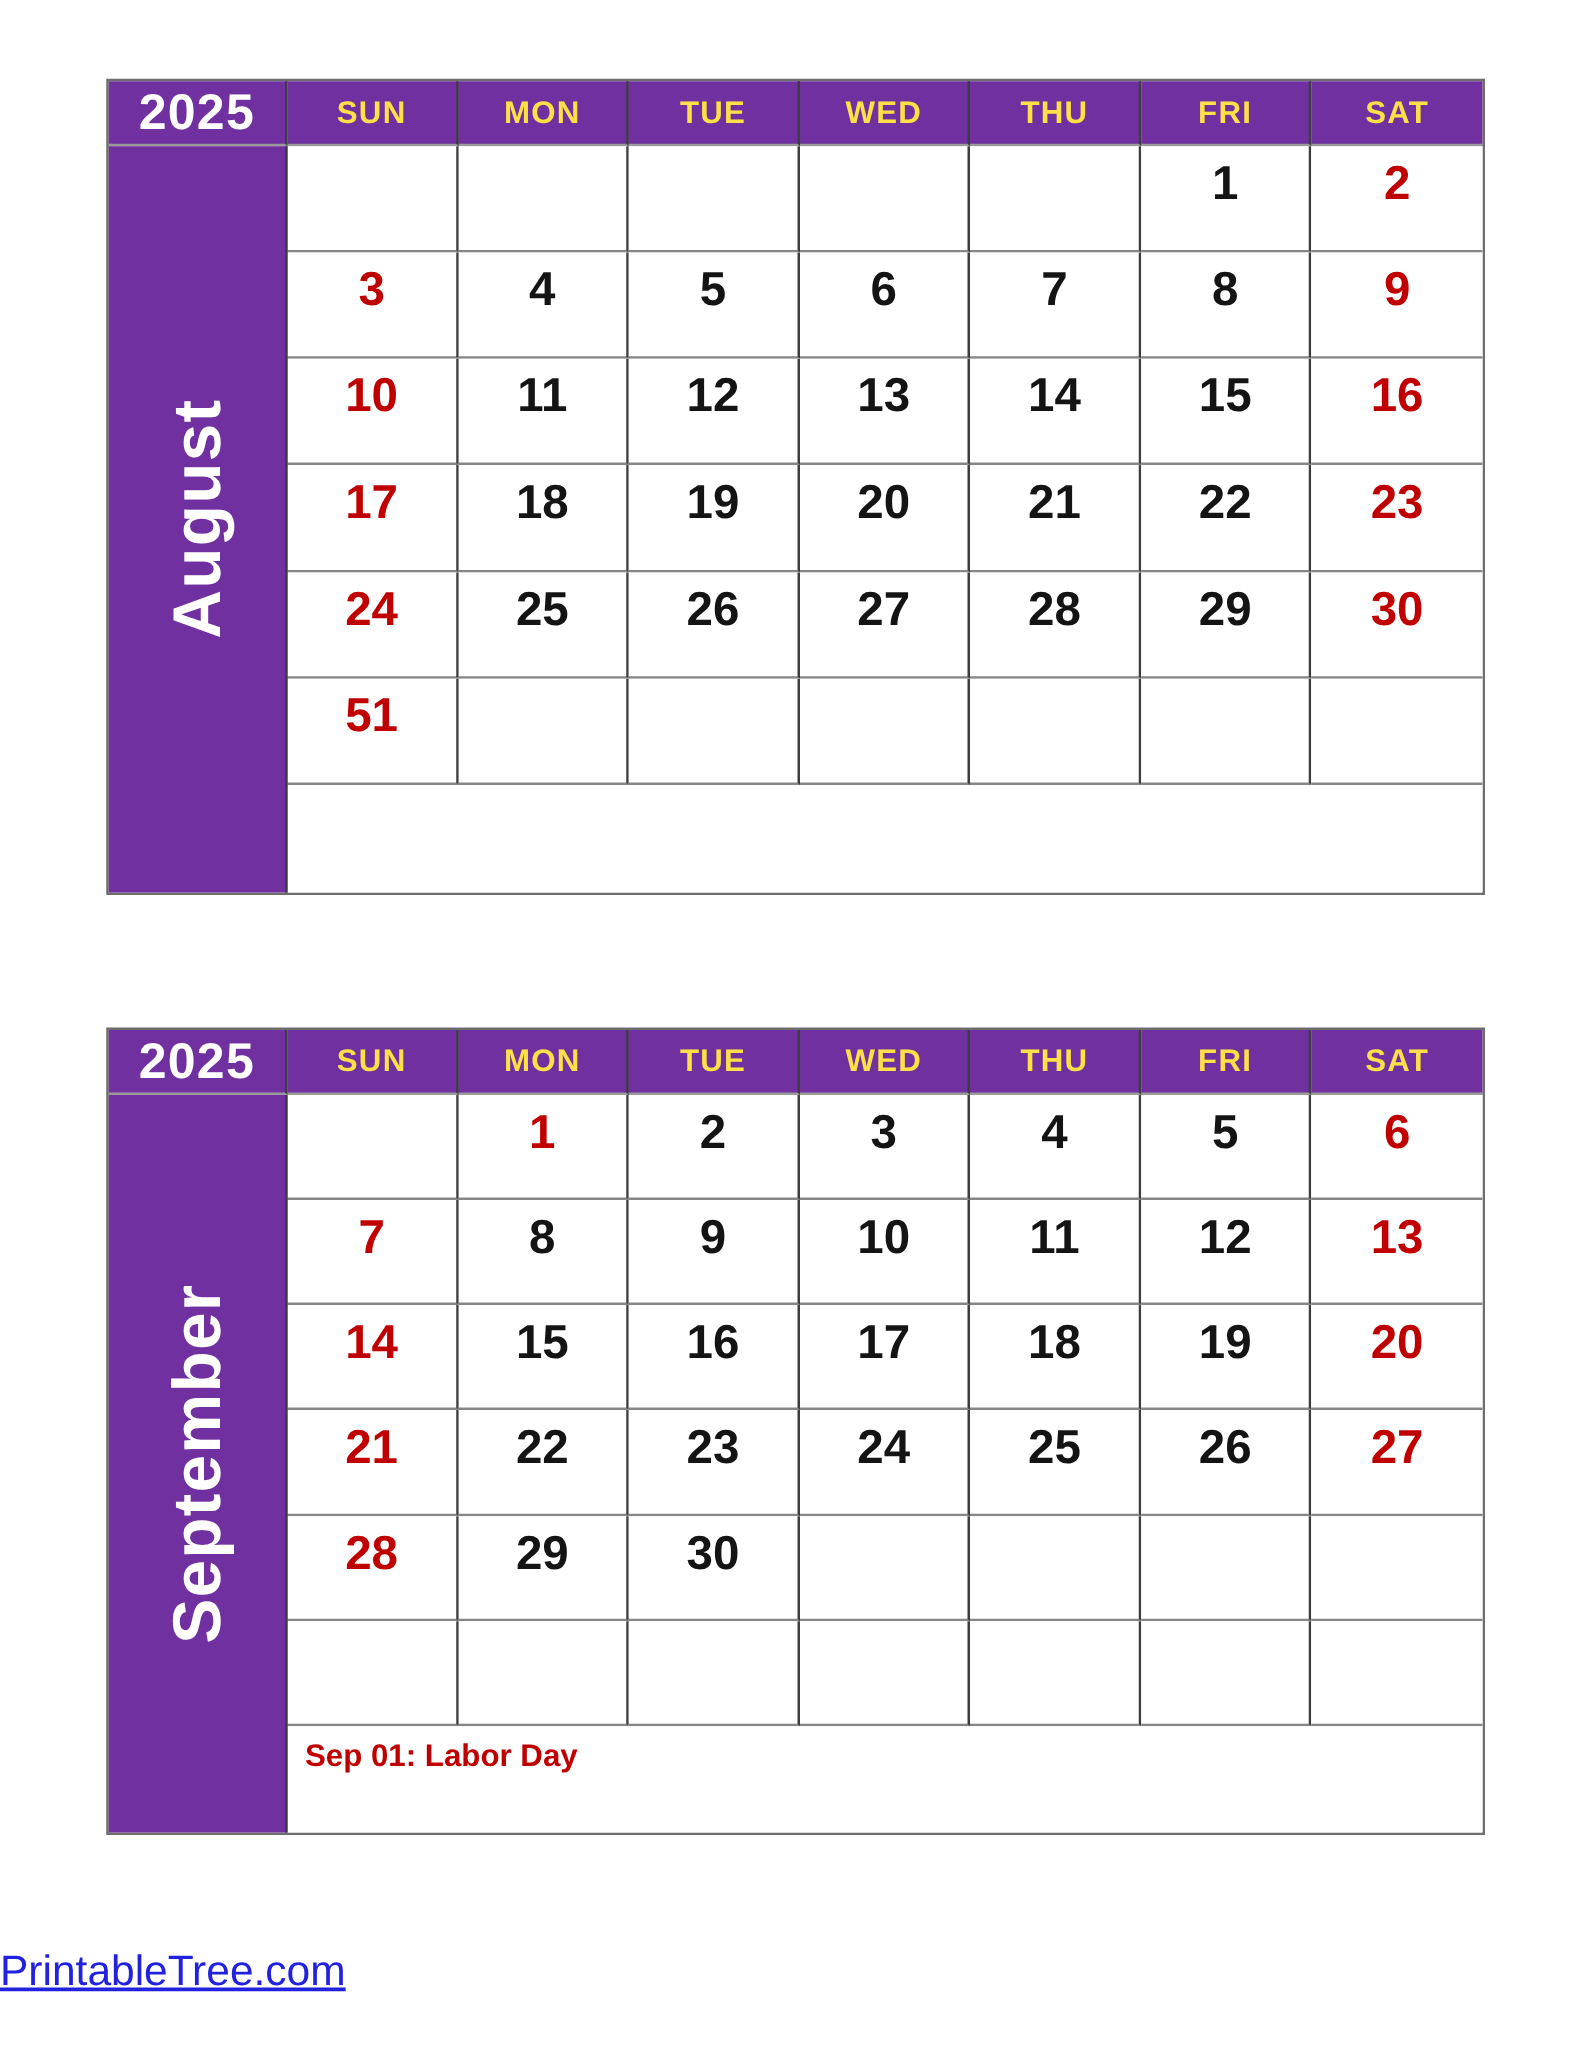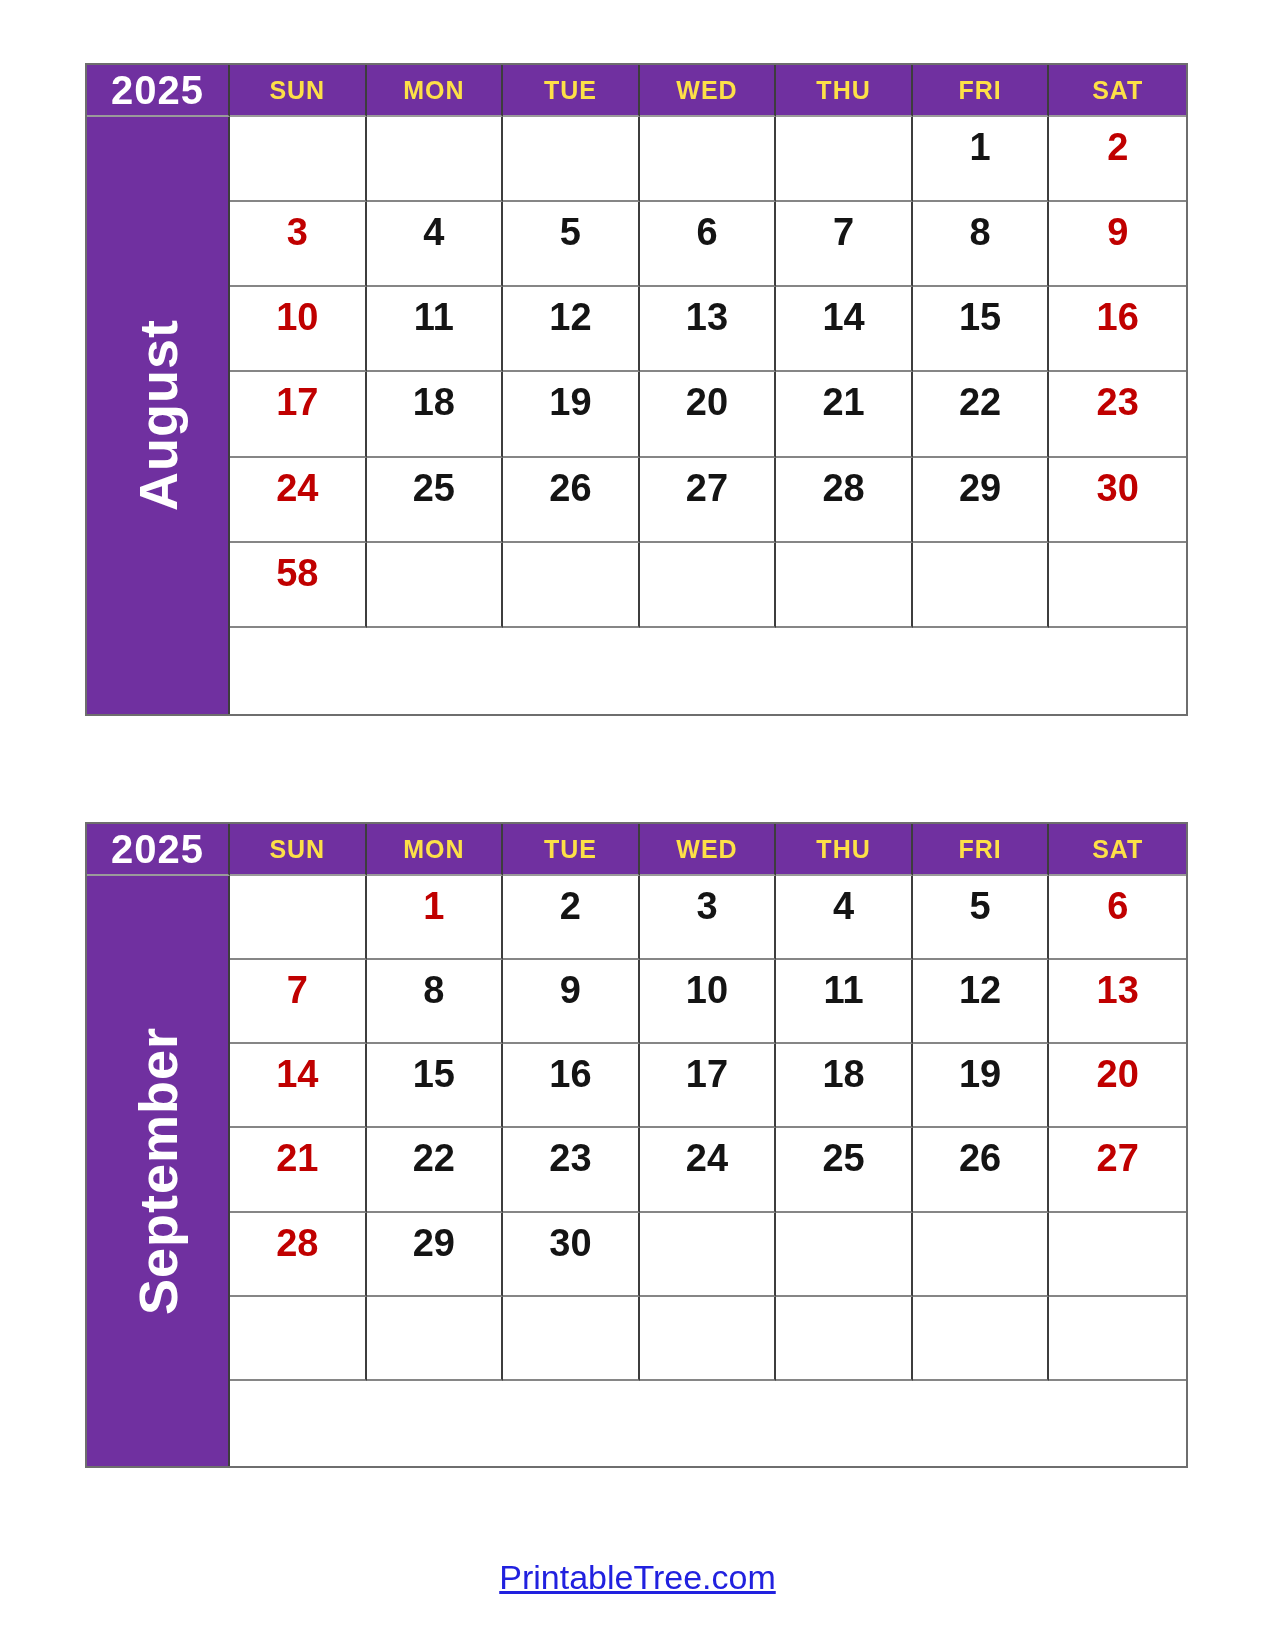--- a/index.html
+++ b/index.html
@@ -33,21 +33,21 @@
   }
   .date{
     border-right:2px solid #3d3d3d;border-bottom:2px solid #868686;
     align-items:flex-start;padding-top:9px;
     font-weight:700;font-size:38px;color:#141414;background:#ffffff;
   }
   .date.red{color:var(--red);}
   .notes{grid-row:8;grid-column:2/9;box-sizing:border-box;padding:10px 0 0 14px;background:#ffffff;}
   .holiday-note{color:var(--red);font-weight:700;font-size:25px;}
 
-  .footer{position:absolute;top:1558px;left:0;width:100%;text-align:center;}
+  .footer{position:absolute;top:1558px;left:0;width:100%;}
   .footer a{color:var(--blue);font-size:34px;text-decoration:underline;cursor:pointer;}
 </style>
 </head>
 <body>
 
 <section class="calendar" id="cal-0">
     <div class="cell year" style="grid-area: 1 / 1;">2025</div>
     <div class="cell dayhdr" style="grid-area: 1 / 2;">SUN</div>
     <div class="cell dayhdr" style="grid-area: 1 / 3;">MON</div>
     <div class="cell dayhdr" style="grid-area: 1 / 4;">TUE</div>
@@ -86,21 +86,21 @@
     <div class="cell date" style="grid-area: 5 / 6;">21</div>
     <div class="cell date" style="grid-area: 5 / 7;">22</div>
     <div class="cell date lastcol red" style="grid-area: 5 / 8;">23</div>
     <div class="cell date red" style="grid-area: 6 / 2;">24</div>
     <div class="cell date" style="grid-area: 6 / 3;">25</div>
     <div class="cell date" style="grid-area: 6 / 4;">26</div>
     <div class="cell date" style="grid-area: 6 / 5;">27</div>
     <div class="cell date" style="grid-area: 6 / 6;">28</div>
     <div class="cell date" style="grid-area: 6 / 7;">29</div>
     <div class="cell date lastcol red" style="grid-area: 6 / 8;">30</div>
-    <div class="cell date red" style="grid-area: 7 / 2;">58</div>
+    <div class="cell date red" style="grid-area: 7 / 2;">51</div>
     <div class="cell date" style="grid-area: 7 / 3;"></div>
     <div class="cell date" style="grid-area: 7 / 4;"></div>
     <div class="cell date" style="grid-area: 7 / 5;"></div>
     <div class="cell date" style="grid-area: 7 / 6;"></div>
     <div class="cell date" style="grid-area: 7 / 7;"></div>
     <div class="cell date lastcol" style="grid-area: 7 / 8;"></div>
     <div class="notes"></div>
   </section>
 <section class="calendar" id="cal-1">
     <div class="cell year" style="grid-area: 1 / 1;">2025</div>
@@ -149,17 +149,20 @@
     <div class="cell date" style="grid-area: 6 / 6;"></div>
     <div class="cell date" style="grid-area: 6 / 7;"></div>
     <div class="cell date lastcol" style="grid-area: 6 / 8;"></div>
     <div class="cell date" style="grid-area: 7 / 2;"></div>
     <div class="cell date" style="grid-area: 7 / 3;"></div>
     <div class="cell date" style="grid-area: 7 / 4;"></div>
     <div class="cell date" style="grid-area: 7 / 5;"></div>
     <div class="cell date" style="grid-area: 7 / 6;"></div>
     <div class="cell date" style="grid-area: 7 / 7;"></div>
     <div class="cell date lastcol" style="grid-area: 7 / 8;"></div>
+    <div class="notes">
+      <div class="holiday-note">Sep 01: Labor Day</div>
+    </div>
   </section>
 
 <div class="footer">
   <a>PrintableTree.com</a>
 </div>
 
 </body></html>

